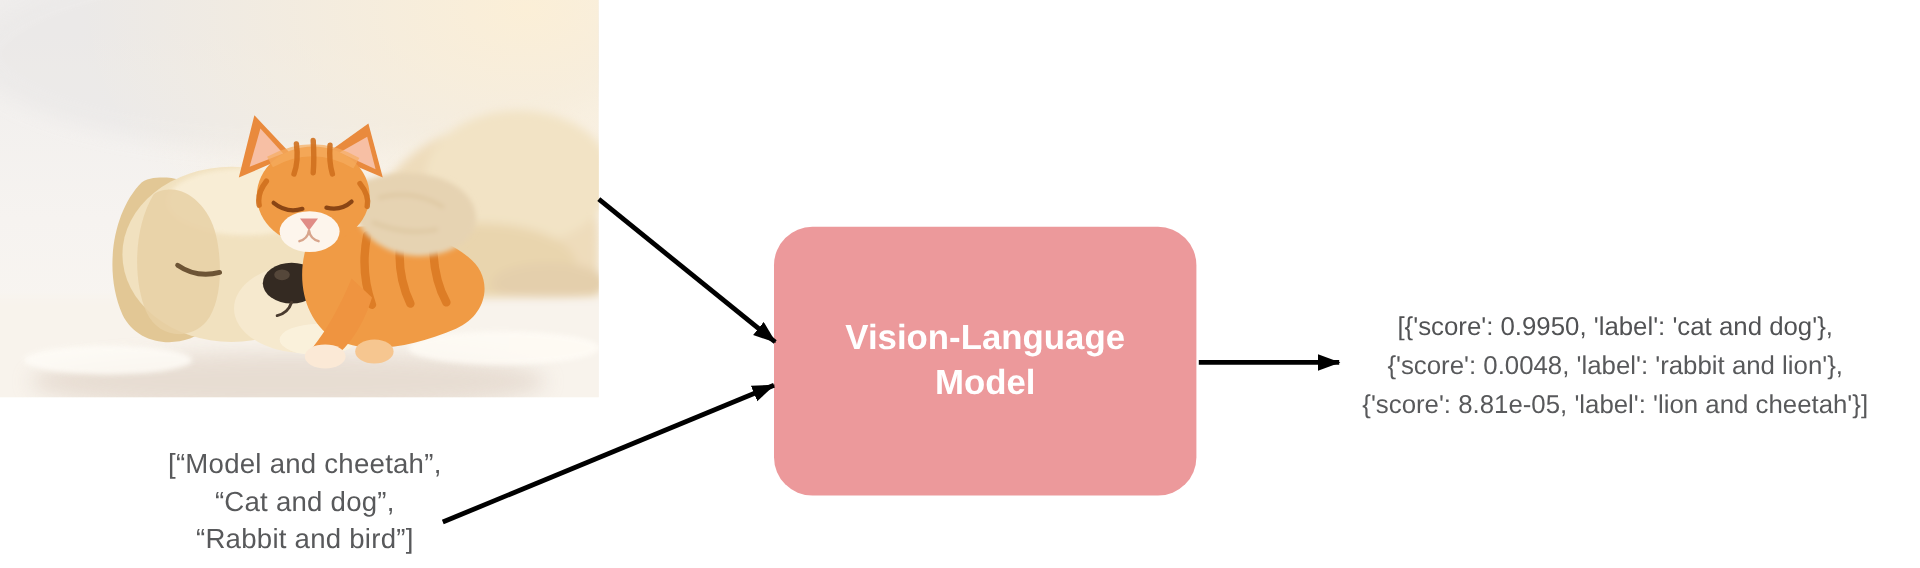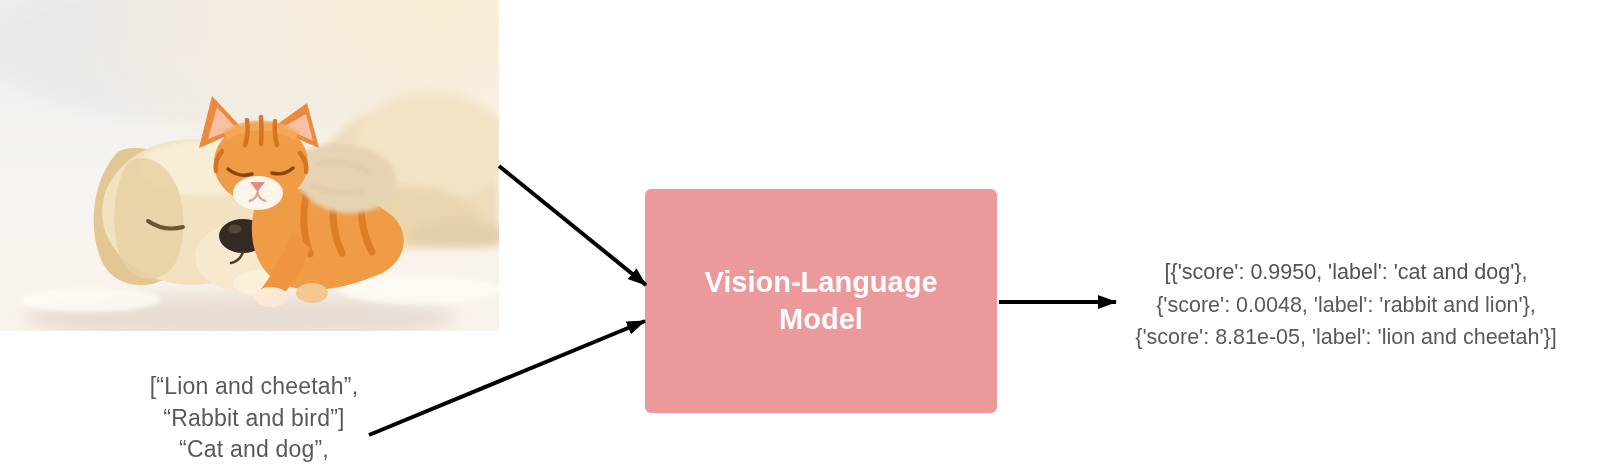--- a/index.html
+++ b/index.html
@@ -11,21 +11,21 @@
     position:absolute; left:0; top:0; width:499px; height:331px;
   }
   .photo svg { display:block; width:100%; height:100%; }
   .prompt {
     position:absolute; left:96px; top:371px; width:316px;
     text-align:center; font-size:23px; line-height:31.5px; color:#58595b;
     letter-spacing:0.2px;
   }
   .model-box {
     position:absolute; left:645px; top:189px; width:352px; height:224px;
-    background:#ec999b; border-radius:6px;
+    background:#ec999b; border-radius:32px;
     display:flex; align-items:center; justify-content:center;
   }
   .model-label {
     color:#ffffff; font-weight:bold; font-size:29px; line-height:1.27;
     text-align:center; width:270px;
   }
   .output {
     position:absolute; left:1086px; top:256px; width:520px;
     text-align:center; font-size:21.5px; line-height:32.5px; color:#58595b;
   }
@@ -126,23 +126,23 @@
       <path d="M228,169 q11,9 24,5" stroke="#8a4514" stroke-width="3.5" fill="none" stroke-linecap="round"></path>
       <path d="M272,173 q12,3 21,-5" stroke="#8a4514" stroke-width="3.5" fill="none" stroke-linecap="round"></path>
       <ellipse cx="258" cy="193" rx="25" ry="17" fill="#fdf5ec"></ellipse>
       <path d="M250,182 L265,182 L257.5,192 Z" fill="#e08c86"></path>
       <path d="M257.5,192 q-1,7 -8,9 M257.5,192 q1,7 8,9" stroke="#d8a58c" stroke-width="2" fill="none" stroke-linecap="round"></path>
     </g>
   </svg>
 </div>
 
 <div class="prompt">
-  <div>[“Lion and cheetah”,</div>
+  <div>[“Model and cheetah”,</div>
+  <div>“Cat and dog”,</div>
   <div>“Rabbit and bird”]</div>
-  <div>“Cat and dog”,</div>
 </div>
 
 <div class="model-box">
   <div class="model-label">Vision-Language Model</div>
 </div>
 
 <div class="output">
   <div><span class="b">[{'score': 0.9950, 'label': 'cat and dog'}</span><span>,</span></div>
   <div>{'score': 0.0048, 'label': 'rabbit and lion'},</div>
   <div>{'score': 8.81e-05, 'label': 'lion and cheetah'}]</div>

